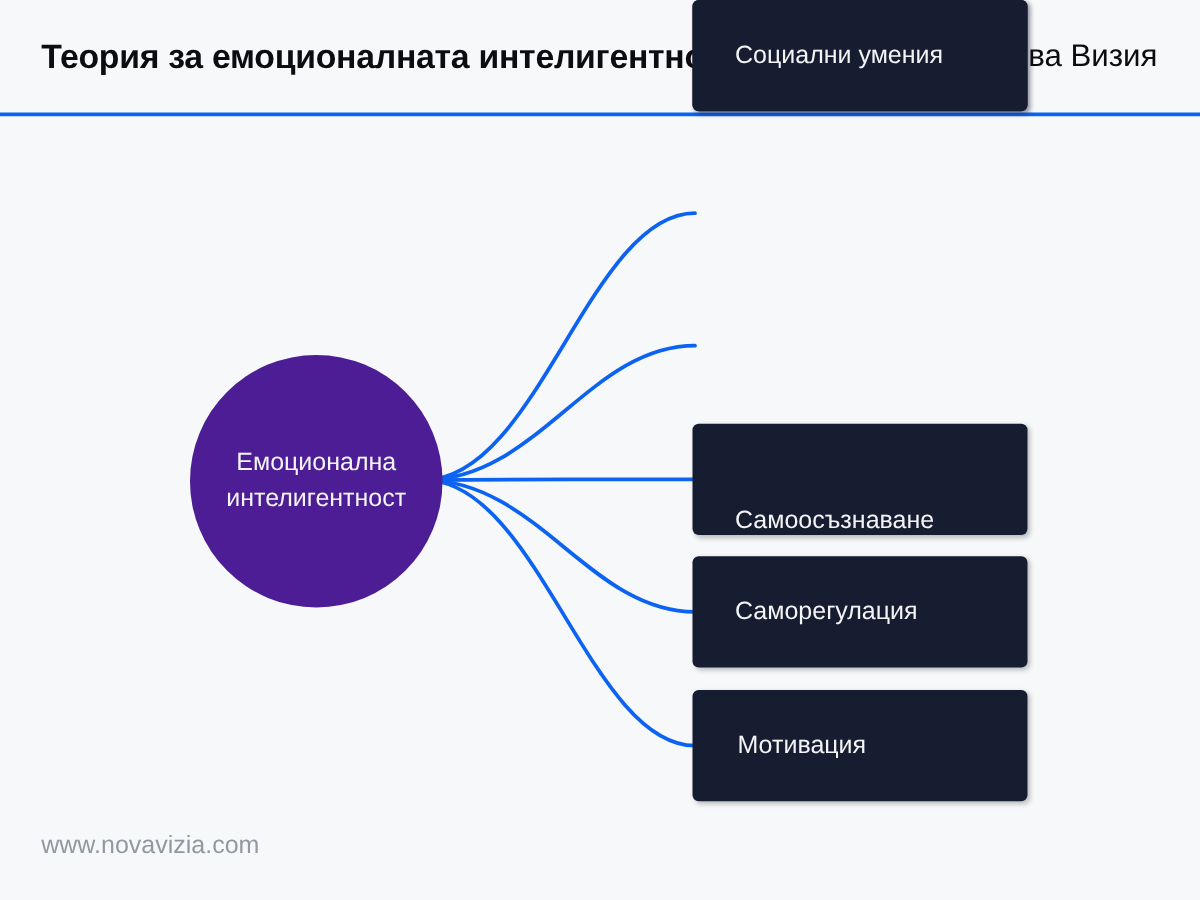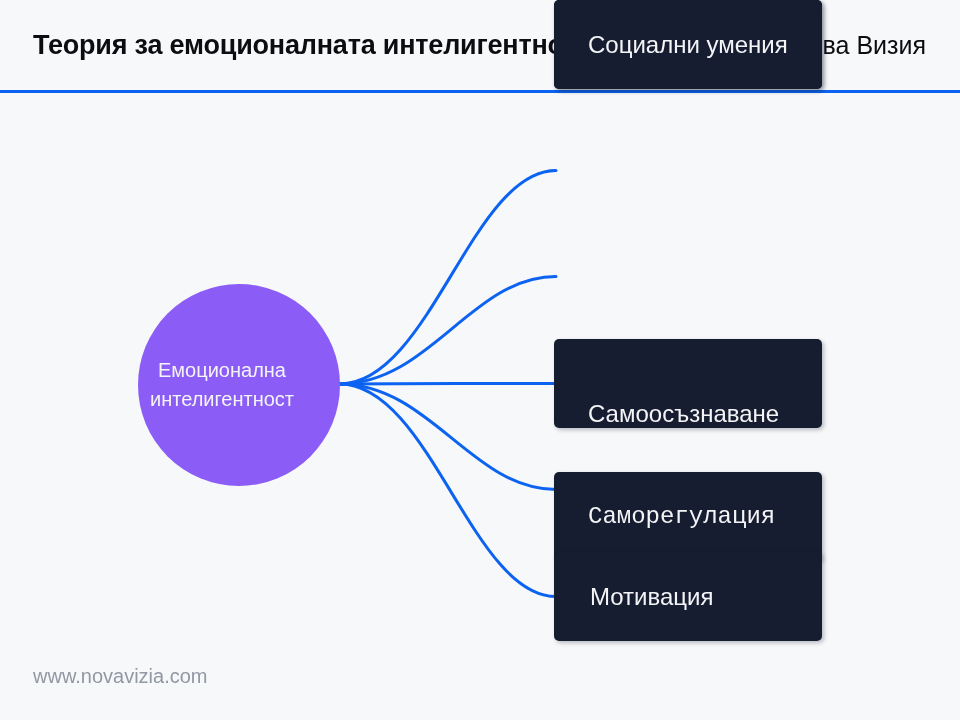--- a/index.html
+++ b/index.html
@@ -48,54 +48,55 @@
   }
   svg.connectors path {
     fill: none;
     stroke: #0c63f2;
     stroke-width: 3;
     stroke-linecap: round;
   }
   
   .center-node {
     position: absolute;
-    left: 138px; top: 284px;
+    left: 152px; top: 284px;
     width: 202px; height: 202px;
     border-radius: 50%;
-    background: #8b5cf6;
+    background: #4c1d95;
     display: flex;
     align-items: center;
+    justify-content: center;
     text-align: center;
     z-index: 2;
   }
   .center-node .label {
     width: 168px;
     color: #f3f4f6;
     font-size: 20px;
     line-height: 1.45;
   }
   
   .branch-box {
     position: absolute;
     left: 554px;
     width: 268px; height: 89px;
     background: #171d31;
     border-radius: 5px;
     display: flex;
     align-items: center;
     padding-left: 34px;
     color: #f3f4f6;
-    font-size: 24px;
+    font-size: 20px;
     box-shadow: 2px 2px 4px rgba(23, 29, 49, 0.28);
     z-index: 2;
   }
   .branch-box:nth-of-type(1) { top: 126px; }
   .branch-box:nth-of-type(2) { top: 232px; }
   .branch-box:nth-of-type(3) { top: 339px; align-items: flex-end; }
-  .branch-box:nth-of-type(4) { top: 472px; font-family: Liberation Mono, monospace; }
+  .branch-box:nth-of-type(4) { top: 445px; }
   .branch-box:nth-of-type(5) { top: 552px; padding-left: 36px; }
   
   .footer-url {
     position: absolute;
     left: 33px; top: 665px;
     font-size: 20px;
     color: #9298a3;
     z-index: 2;
   }
 </style>

